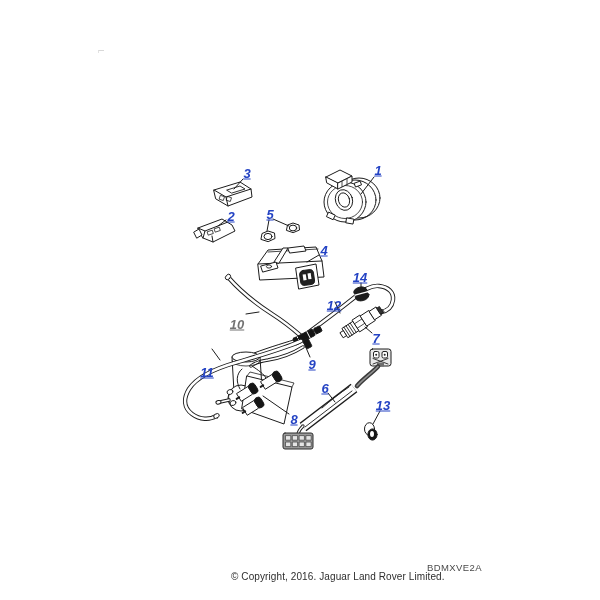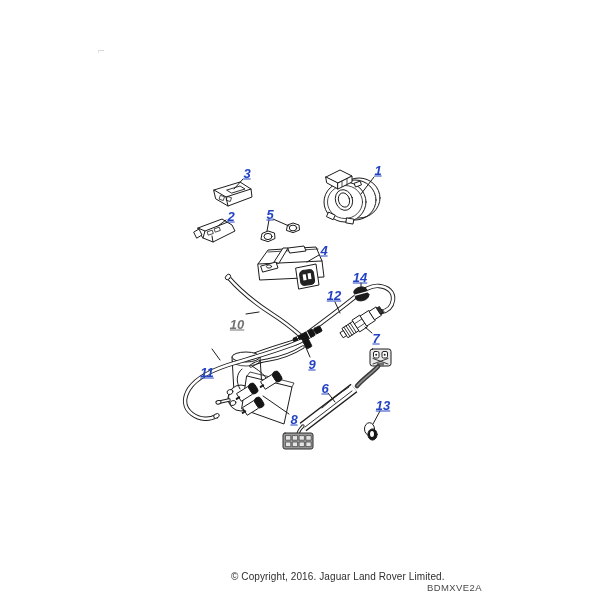--- a/index.html
+++ b/index.html
@@ -2,21 +2,21 @@
 <html><head>
 <meta charset="utf-8">
 <style>
   html,body{margin:0;padding:0;background:#ffffff;}
   .stage{position:relative;width:600px;height:600px;background:#ffffff;overflow:hidden;
          font-family:"Liberation Sans",sans-serif;}
   .stage svg{position:absolute;left:0;top:0;}
   .callout{position:absolute;transform:translate(-50%,-50%);
            font:italic bold 13px "Liberation Sans",sans-serif;
            text-decoration:underline;cursor:pointer;letter-spacing:0px;line-height:1;}
-  .code{position:absolute;font:400 9.5px "Liberation Sans",sans-serif;letter-spacing:0.4px;margin-top:20px;}
+  .code{position:absolute;font:400 9.5px "Liberation Sans",sans-serif;letter-spacing:0.4px;}
   .copyright{position:absolute;font:400 10px "Liberation Sans",sans-serif;letter-spacing:0.1px;}
   .artifact{position:absolute;width:5px;height:2px;border-top:1px solid #d8d8d8;border-left:1px solid #e2e2e2;}
   path,rect,ellipse,circle,line,polygon{vector-effect:non-scaling-stroke;}
 </style>
 </head>
 <body>
 
 <div class="stage">
 
   <svg width="600" height="600" viewBox="0 0 600 600" fill="none" stroke="#1c1c1c" stroke-width="1" stroke-linecap="round" stroke-linejoin="round">
@@ -241,21 +241,21 @@
       <div class="callout" style="left: 231px; top: 216px; color: rgb(36, 67, 196);">2</div>
       <div class="callout" style="left: 247px; top: 173px; color: rgb(36, 67, 196);">3</div>
       <div class="callout" style="left: 324px; top: 250px; color: rgb(36, 67, 196);">4</div>
       <div class="callout" style="left: 270px; top: 214px; color: rgb(36, 67, 196);">5</div>
       <div class="callout" style="left: 325px; top: 388px; color: rgb(36, 67, 196);">6</div>
       <div class="callout" style="left: 376px; top: 338px; color: rgb(36, 67, 196);">7</div>
       <div class="callout" style="left: 294px; top: 419px; color: rgb(36, 67, 196);">8</div>
       <div class="callout" style="left: 312px; top: 364px; color: rgb(36, 67, 196);">9</div>
       <div class="callout" style="left: 237px; top: 324px; color: #737373;">10</div>
       <div class="callout" style="left: 207px; top: 343px; color: rgb(36, 67, 196); margin-top: 29px;">11</div>
-      <div class="callout" style="left: 334px; top: 295px; color: rgb(36, 67, 196);">12</div>
+      <div class="callout" style="left: 334px; top: 305px; color: rgb(36, 67, 196);">12</div>
       <div class="callout" style="left: 383px; top: 405px; color: rgb(36, 67, 196); text-decoration: underline;">13</div>
       <div class="callout" style="left: 360px; top: 277px; color: rgb(36, 67, 196); text-decoration: underline;">14</div>
     </div>
 
   <div class="artifact" style="left:98px;top:50px;"></div>
 
   <div class="code" style="left: 427px; top: 562px; color: rgb(74, 74, 74);">BDMXVE2A</div>
 
   <div class="copyright" style="left: 231px; top: 571px; color: rgb(46, 46, 46);">© Copyright, 2016. Jaguar Land Rover Limited.</div>
 </div>

